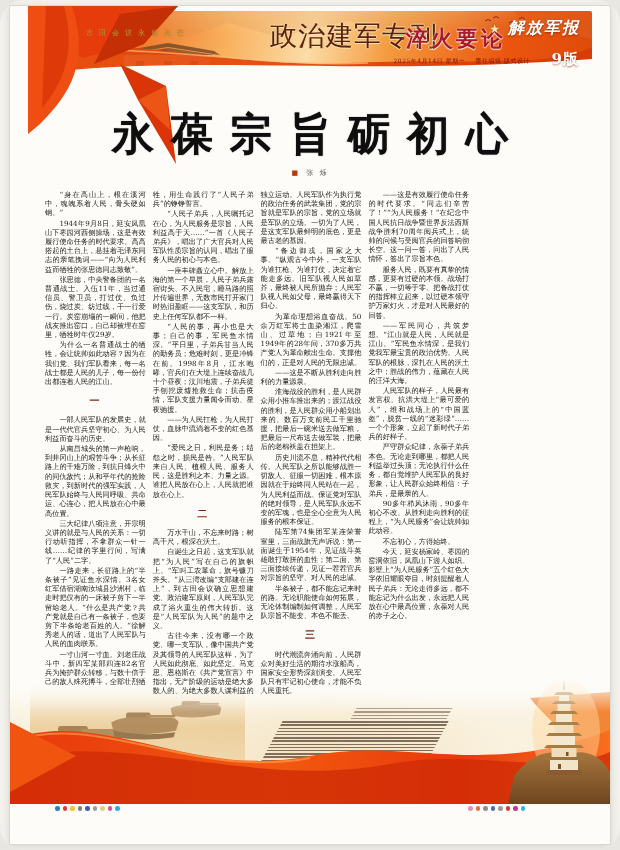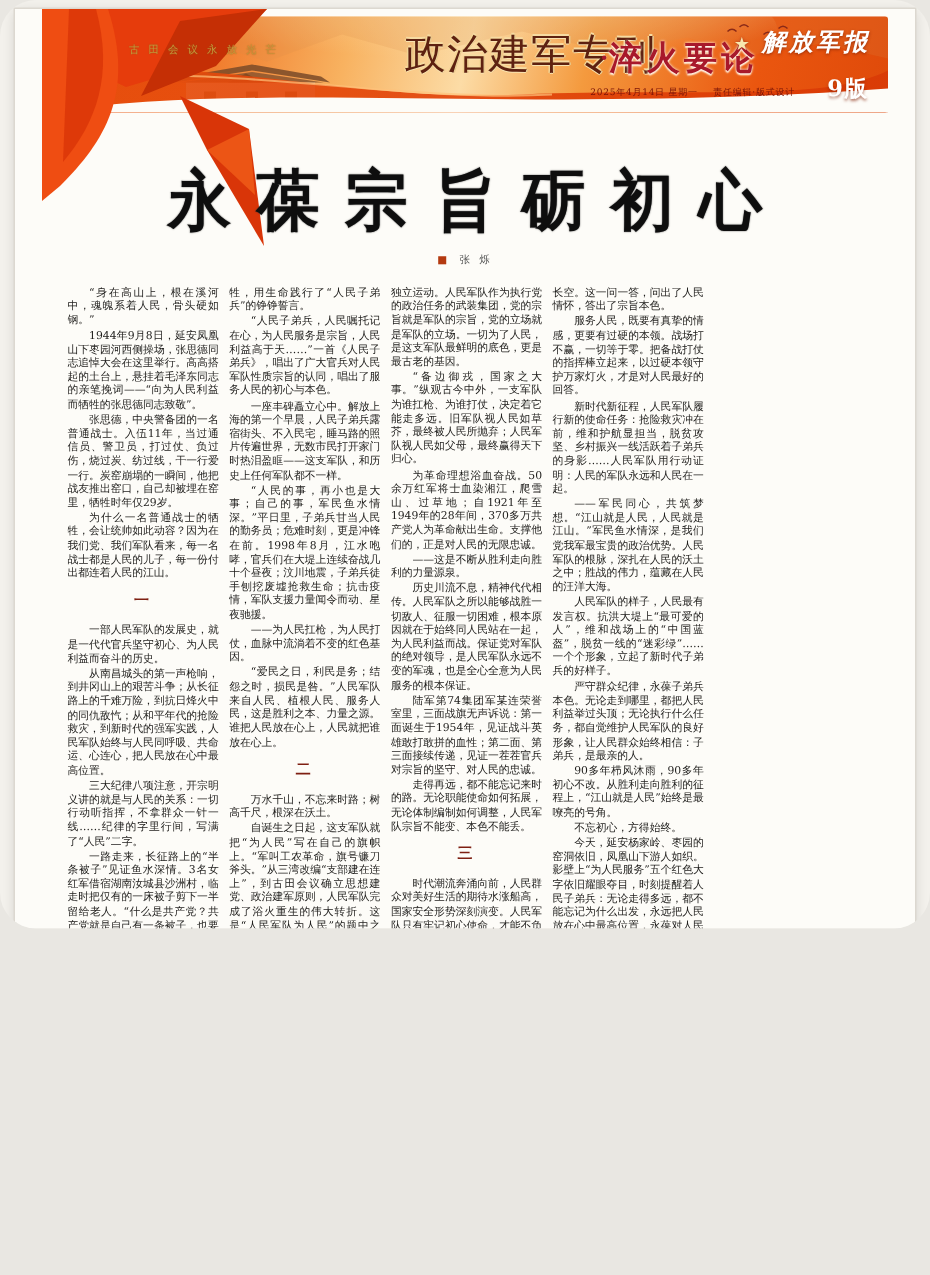--- a/index.html
+++ b/index.html
@@ -1,16 +1,16 @@
 <!DOCTYPE html>
 <html><head>
 <meta charset="utf-8">
 <style>
   html,body{margin:0;padding:0;background:#e9e7e2;}
-  .scan{position:relative;width:620px;height:619px;background:#f3f1ec;overflow:hidden;
+  .scan{position:relative;width:620px;height:850px;background:#f3f1ec;overflow:hidden;
         font-family:"DejaVu Serif","Liberation Serif",serif;border-radius:24px;}
   .page{position:absolute;left:10px;top:6px;width:600px;height:838px;background:#fdfcf8;
         box-shadow:0 0 0 1px #dcd8d0,0 2px 8px rgba(0,0,0,.14);}
 
   
   .banner{position:absolute;left:18px;top:5px;width:564px;height:64px;border-radius:2px;
           background:linear-gradient(103deg,#d73c08 0%,#ee6a1c 16%,#f8b260 36%,#fcdCA6 50%,#f49a3e 64%,#ea560f 84%,#df4a0a 100%);
           overflow:visible;}
   .banner svg.bg{position:absolute;left:0;top:0;}
   .hill-text{position:absolute;left:58px;top:17px;font-size:7px;letter-spacing:6px;color:#c79b3c;
@@ -227,53 +227,53 @@
             <rect x="38" y="94" width="36" height="5" fill="#8a5a30"></rect>
           </g>
           <rect x="50" y="88" width="3" height="5" fill="#7c5328"></rect>
           <rect x="58" y="76" width="2.5" height="4" fill="#7c5328"></rect>
         </g>
       </svg>
     </div>
 
     <div class="article-body">
         <p>“身在高山上，根在溪河中，魂魄系着人民，骨头硬如钢。”</p>
-        <p>1944年9月8日，延安凤凰山下枣园河西侧操场，张思德同志追悼大会在这里举行。高高搭起的土台上，悬挂着毛泽东同志的亲笔挽词——“向为人民利益而牺牲的张思德同志致敬”。</p>
+        <p>1944年9月8日，延安凤凰山下枣园河西侧操场，这是有效履行使命任务的时代要求。高高搭起的土台上，悬挂着毛泽东同志的亲笔挽词——“向为人民利益而牺牲的张思德同志致敬”。</p>
         <p>张思德，中央警备团的一名普通战士。入伍11年，当过通信员、警卫员，打过仗、负过伤，烧过炭、纺过线，干一行爱一行。炭窑崩塌的一瞬间，他把战友推出窑口，自己却被埋在窑里，牺牲时年仅29岁。</p>
         <p>为什么一名普通战士的牺牲，会让统帅如此动容？因为在我们党、我们军队看来，每一名战士都是人民的儿子，每一份付出都连着人民的江山。</p>
         <h3 class="sec-head">一</h3>
         <p>一部人民军队的发展史，就是一代代官兵坚守初心、为人民利益而奋斗的历史。</p>
         <p>从南昌城头的第一声枪响，到井冈山上的艰苦斗争；从长征路上的千难万险，到抗日烽火中的同仇敌忾；从和平年代的抢险救灾，到新时代的强军实践，人民军队始终与人民同呼吸、共命运、心连心，把人民放在心中最高位置。</p>
         <p>三大纪律八项注意，开宗明义讲的就是与人民的关系：一切行动听指挥，不拿群众一针一线……纪律的字里行间，写满了“人民”二字。</p>
         <p>一路走来，长征路上的“半条被子”见证鱼水深情。3名女红军借宿湖南汝城县沙洲村，临走时把仅有的一床被子剪下一半留给老人。“什么是共产党？共产党就是自己有一条被子，也要剪下半条给老百姓的人。”徐解秀老人的话，道出了人民军队与人民的血肉联系。</p>
         <p>一寸山河一寸血。刘老庄战斗中，新四军某部四连82名官兵为掩护群众转移，与数十倍于己的敌人殊死搏斗，全部壮烈牺牲，用生命践行了“人民子弟兵”的铮铮誓言。</p>
         <p>“人民子弟兵，人民嘱托记在心，为人民服务是宗旨，人民利益高于天……”一首《人民子弟兵》，唱出了广大官兵对人民军队性质宗旨的认同，唱出了服务人民的初心与本色。</p>
         <p>一座丰碑矗立心中。解放上海的第一个早晨，人民子弟兵露宿街头、不入民宅，睡马路的照片传遍世界，无数市民打开家门时热泪盈眶——这支军队，和历史上任何军队都不一样。</p>
         <p>“人民的事，再小也是大事；自己的事，军民鱼水情深。”平日里，子弟兵甘当人民的勤务员；危难时刻，更是冲锋在前。1998年8月，江水咆哮，官兵们在大堤上连续奋战几十个昼夜；汶川地震，子弟兵徒手刨挖废墟抢救生命；抗击疫情，军队支援力量闻令而动、星夜驰援。</p>
         <p>——为人民扛枪，为人民打仗，血脉中流淌着不变的红色基因。</p>
         <p>“爱民之日，利民是务；结怨之时，损民是咎。”人民军队来自人民、植根人民、服务人民，这是胜利之本、力量之源。谁把人民放在心上，人民就把谁放在心上。</p>
         <h3 class="sec-head">二</h3>
         <p>万水千山，不忘来时路；树高千尺，根深在沃土。</p>
         <p>自诞生之日起，这支军队就把“为人民”写在自己的旗帜上。“军叫工农革命，旗号镰刀斧头。”从三湾改编“支部建在连上”，到古田会议确立思想建党、政治建军原则，人民军队完成了浴火重生的伟大转折。这是“人民军队为人民”的题中之义。</p>
         <p>古往今来，没有哪一个政党、哪一支军队，像中国共产党及其领导的人民军队这样，为了人民如此彻底、如此坚定。马克思、恩格斯在《共产党宣言》中指出，无产阶级的运动是绝大多数人的、为绝大多数人谋利益的独立运动。人民军队作为执行党的政治任务的武装集团，党的宗旨就是军队的宗旨，党的立场就是军队的立场。一切为了人民，是这支军队最鲜明的底色，更是最古老的基因。</p>
         <p>“备边御戎，国家之大事。”纵观古今中外，一支军队为谁扛枪、为谁打仗，决定着它能走多远。旧军队视人民如草芥，最终被人民所抛弃；人民军队视人民如父母，最终赢得天下归心。</p>
         <p>为革命理想浴血奋战。50余万红军将士血染湘江，爬雪山、过草地；自1921年至1949年的28年间，370多万共产党人为革命献出生命。支撑他们的，正是对人民的无限忠诚。</p>
         <p>——这是不断从胜利走向胜利的力量源泉。</p>
+        <p>淮海战役的胜利，是人民群众用小推车推出来的；渡江战役的胜利，是人民群众用小船划出来的。数百万支前民工千里驰援，把最后一碗米送去做军粮，把最后一尺布送去做军装，把最后的老棉袄盖在担架上。</p>
         <p>历史川流不息，精神代代相传。人民军队之所以能够战胜一切敌人、征服一切困难，根本原因就在于始终同人民站在一起，为人民利益而战。保证党对军队的绝对领导，是人民军队永远不变的军魂，也是全心全意为人民服务的根本保证。</p>
         <p>陆军第74集团军某连荣誉室里，三面战旗无声诉说：第一面诞生于1954年，见证战斗英雄敢打敢拼的血性；第二面、第三面接续传递，见证一茬茬官兵对宗旨的坚守、对人民的忠诚。</p>
-        <p>走得再远，都不能忘记来时的路。无论职能使命如何拓展，无论体制编制如何调整，人民军队宗旨不能变、本色不能丢。</p>
+        <p>半条被子，都不能忘记来时的路。无论职能使命如何拓展，无论体制编制如何调整，人民军队宗旨不能变、本色不能丢。</p>
         <h3 class="sec-head">三</h3>
         <p>时代潮流奔涌向前，人民群众对美好生活的期待水涨船高，国家安全形势深刻演变。人民军队只有牢记初心使命，才能不负人民重托。</p>
         <p>——这是有效履行使命任务的时代要求。“同志们辛苦了！”“为人民服务！”在纪念中国人民抗日战争暨世界反法西斯战争胜利70周年阅兵式上，统帅的问候与受阅官兵的回答响彻长空。这一问一答，问出了人民情怀，答出了宗旨本色。</p>
         <p>服务人民，既要有真挚的情感，更要有过硬的本领。战场打不赢，一切等于零。把备战打仗的指挥棒立起来，以过硬本领守护万家灯火，才是对人民最好的回答。</p>
-        <p>新时代新征程，人民军队履行新的使命任务：抢险救灾冲在前，维和护航显担当，脱贫攻坚、乡村振兴一线活跃着子弟兵的身影……人民军队用行动证明：人民的军队永远和人民在一起。</p>
         <p>——军民同心，共筑梦想。“江山就是人民，人民就是江山。”军民鱼水情深，是我们党我军最宝贵的政治优势。人民军队的根脉，深扎在人民的沃土之中；胜战的伟力，蕴藏在人民的汪洋大海。</p>
         <p>人民军队的样子，人民最有发言权。抗洪大堤上“最可爱的人”，维和战场上的“中国蓝盔”，脱贫一线的“迷彩绿”……一个个形象，立起了新时代子弟兵的好样子。</p>
         <p>严守群众纪律，永葆子弟兵本色。无论走到哪里，都把人民利益举过头顶；无论执行什么任务，都自觉维护人民军队的良好形象，让人民群众始终相信：子弟兵，是最亲的人。</p>
-        <p>90多年栉风沐雨，90多年初心不改。从胜利走向胜利的征程上，“江山就是人民”始终是最嘹亮的号角。</p>
+        <p>90多年栉风沐雨，90多年初心不改。从胜利走向胜利的征程上，“为人民服务”会让统帅如此动容。</p>
         <p>不忘初心，方得始终。</p>
         <p>今天，延安杨家岭、枣园的窑洞依旧，凤凰山下游人如织。影壁上“为人民服务”五个红色大字依旧耀眼夺目，时刻提醒着人民子弟兵：无论走得多远，都不能忘记为什么出发，永远把人民放在心中最高位置，永葆对人民的赤子之心。</p>
       </div>
 
     <div class="dots l">
         <span class="dot" style="background: rgb(46, 127, 194);"></span>
         <span class="dot" style="background: rgb(224, 57, 63);"></span>
         <span class="dot" style="background: rgb(232, 198, 44);"></span>
         <span class="dot" style="background: rgb(125, 125, 125);"></span>
         <span class="dot" style="background: rgb(58, 97, 176);"></span>

